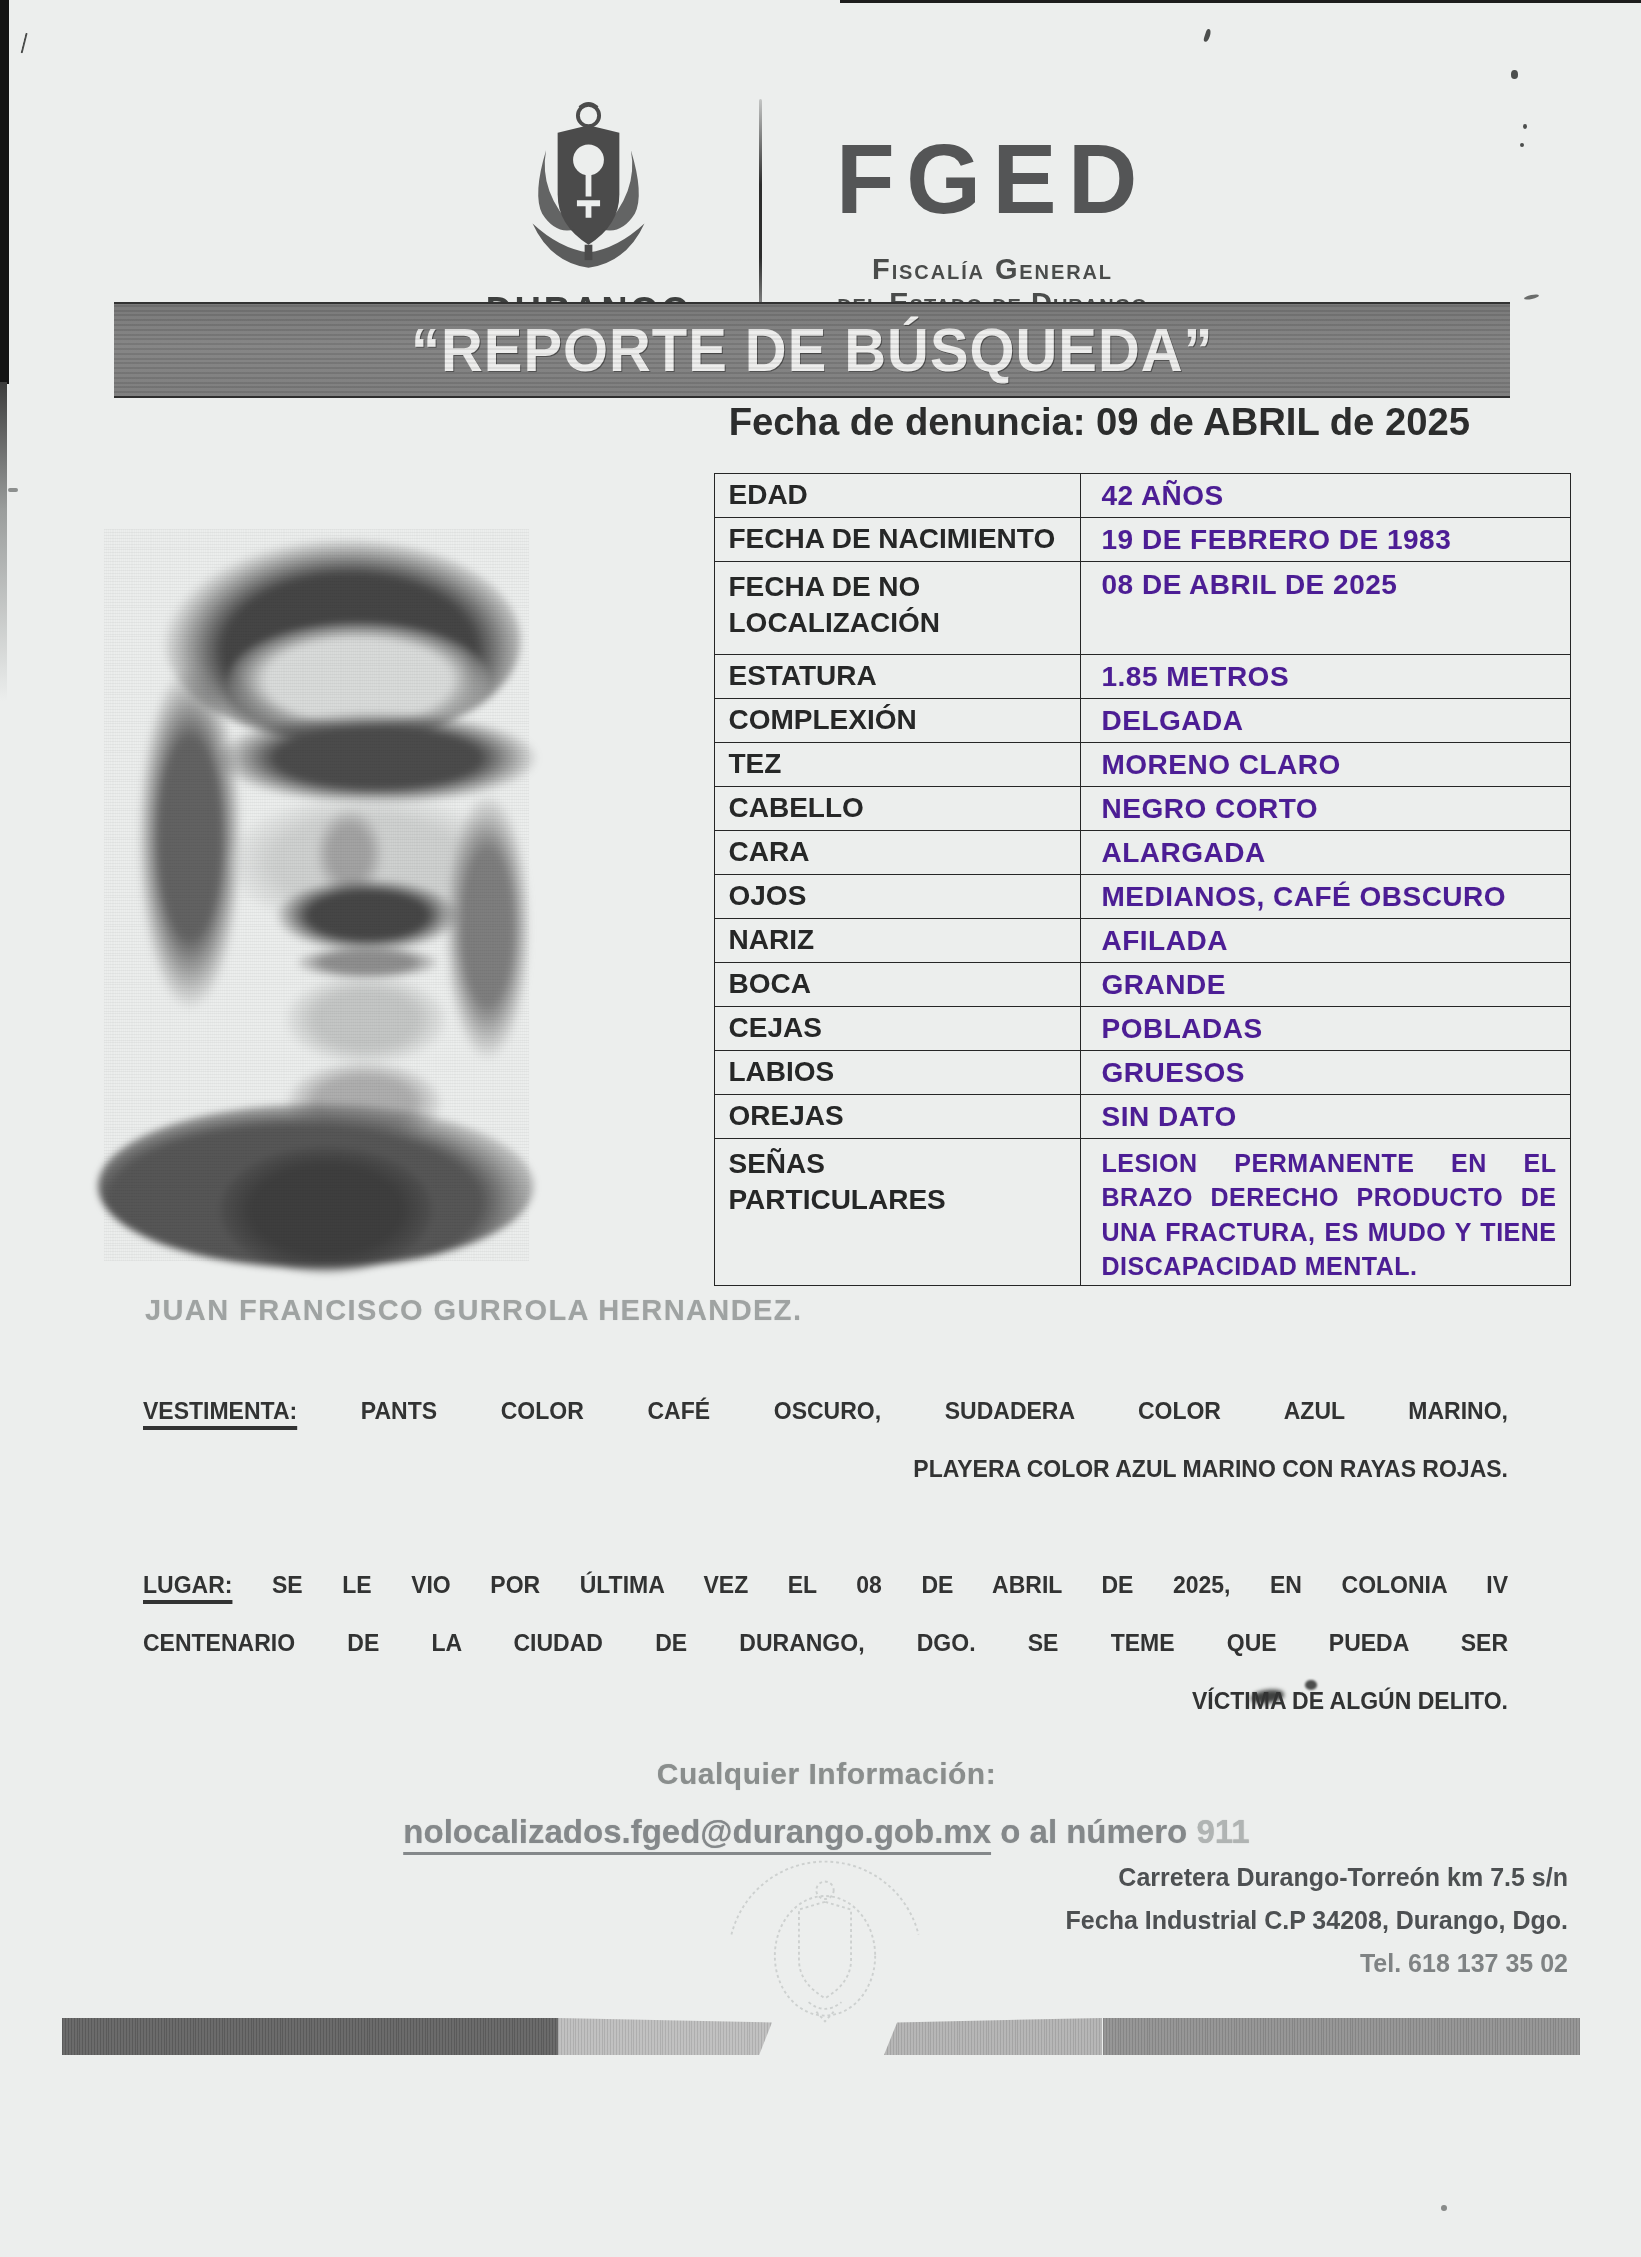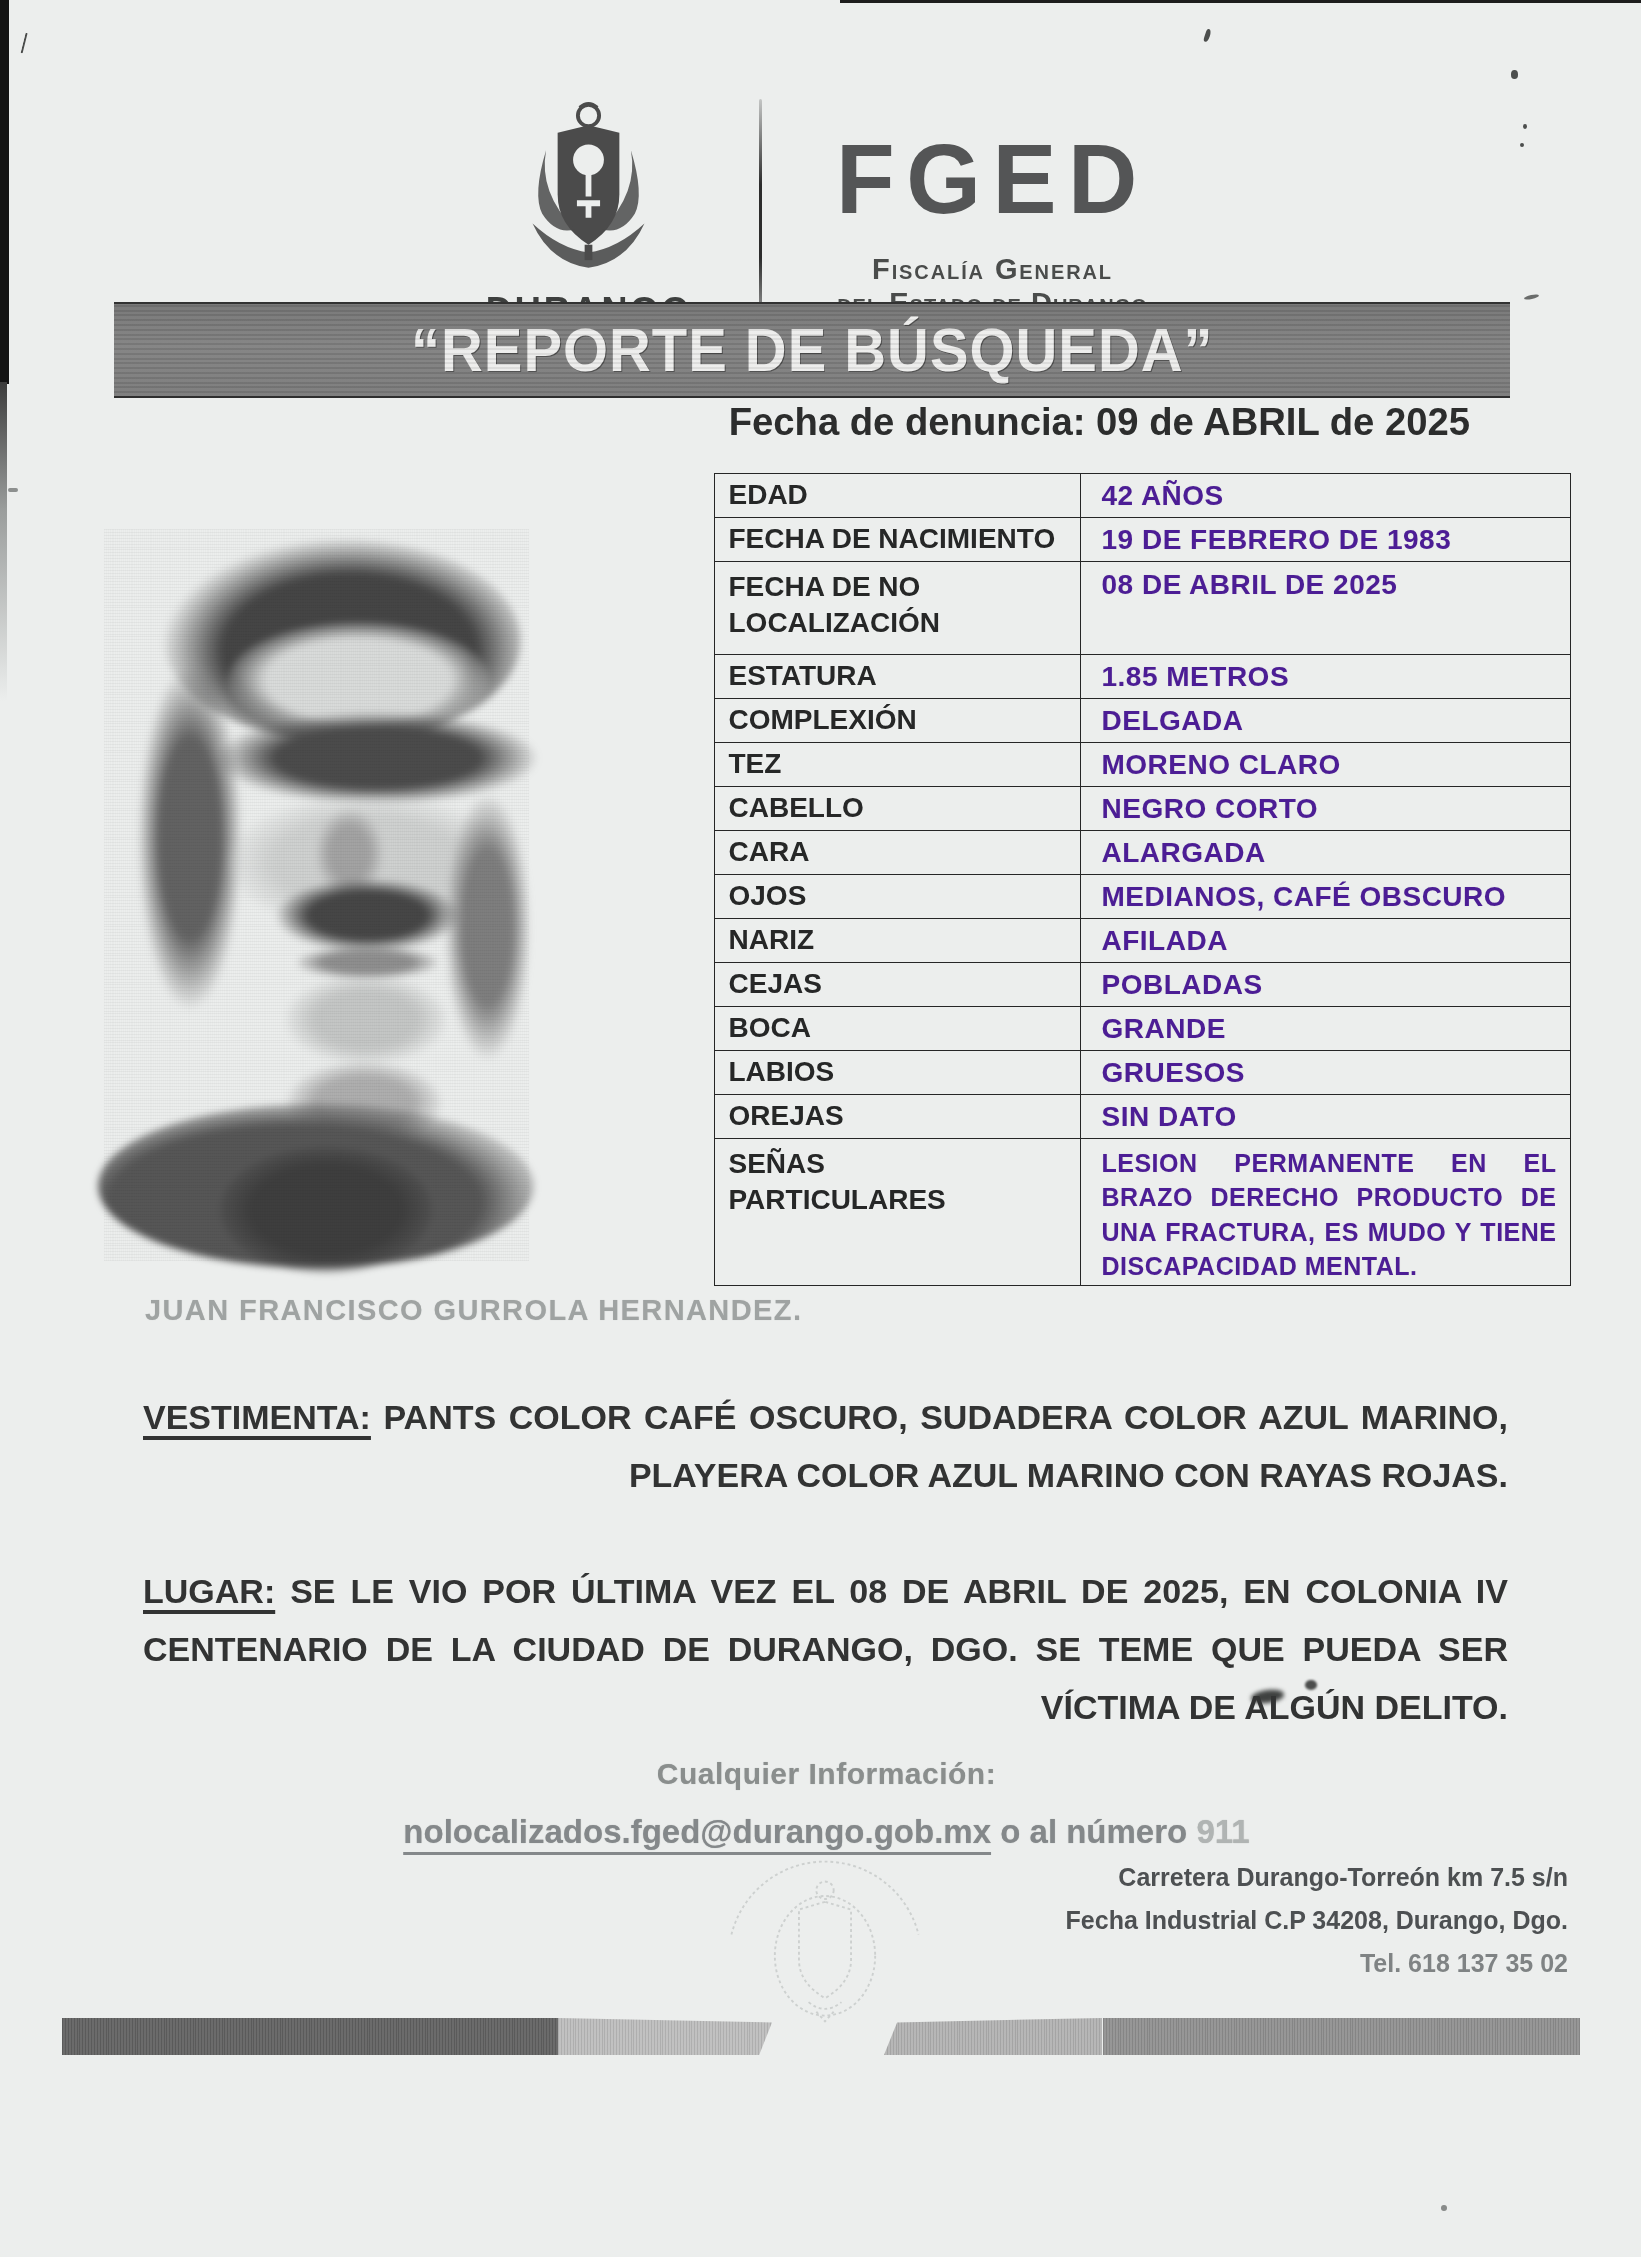--- a/index.html
+++ b/index.html
@@ -79,21 +79,21 @@
   .details tr.tall td,.details tr.xtall td{vertical-align:top;padding-top:6.8px;}
   td.lbl{width:350px;padding-left:13.5px;font-size:28px;font-weight:bold;color:#262727;line-height:1.3;}
   td.val{width:455px;padding-left:21px;padding-right:13.5px;font-size:28px;font-weight:bold;
     color:#4c1d95;letter-spacing:0.5px;text-shadow:0 0 1px #d4d7d6;}
   tr.xtall td.lbl{padding-right:126px;margin-top:26px;}
   tr.xtall td.val{font-size:25px;line-height:1.38;text-align:justify;}
 
   
   .person-name{position:absolute;left:145px;top:1294px;font-size:29px;font-weight:bold;
     color:#9fa3a2;letter-spacing:1.4px;text-shadow:0 0 1px #c9cccb;}
-  .para{position:absolute;left:143px;width:1365px;font-size:34px;font-weight:bold;color:#323333;}
+  .para{position:absolute;left:143px;width:1365px;font-size:23px;font-weight:bold;color:#323333;}
   .para .jline{text-align:justify;text-align-last:justify;height:58px;}
   .para .lline{text-align:right;height:58px;}
   .para .u{text-decoration:underline;text-decoration-thickness:3.9px;text-underline-offset:6.8px;}
   .vestimenta{top:1398px;}
   .lugar{top:1572px;}
   .contact-heading{position:absolute;left:0;top:1757px;width:1653px;text-align:center;
     font-size:30px;font-weight:bold;color:#8a8e8d;letter-spacing:0.5px;text-shadow:0 0 1px #b9bcbb;}
   .contact-line{position:absolute;left:0;top:1813px;width:1653px;text-align:center;
     font-size:33px;font-weight:bold;color:#84888a;text-shadow:0 0 1px #aeb1b0;}
   .contact-line .email{text-decoration:underline;text-decoration-thickness:2.9px;text-underline-offset:8.7px;}
@@ -223,27 +223,27 @@
       <td class="lbl">OJOS</td>
       <td class="val">MEDIANOS, CAFÉ OBSCURO</td>
     </tr>
 
     <tr>
       <td class="lbl">NARIZ</td>
       <td class="val">AFILADA</td>
     </tr>
 
     <tr>
+      <td class="lbl">BOCA</td>
+      <td class="val">GRANDE</td>
+    </tr>
+
+    <tr>
       <td class="lbl">CEJAS</td>
       <td class="val">POBLADAS</td>
-    </tr>
-
-    <tr>
-      <td class="lbl">BOCA</td>
-      <td class="val">GRANDE</td>
     </tr>
 
     <tr>
       <td class="lbl">LABIOS</td>
       <td class="val">GRUESOS</td>
     </tr>
 
     <tr>
       <td class="lbl">OREJAS</td>
       <td class="val">SIN DATO</td>

